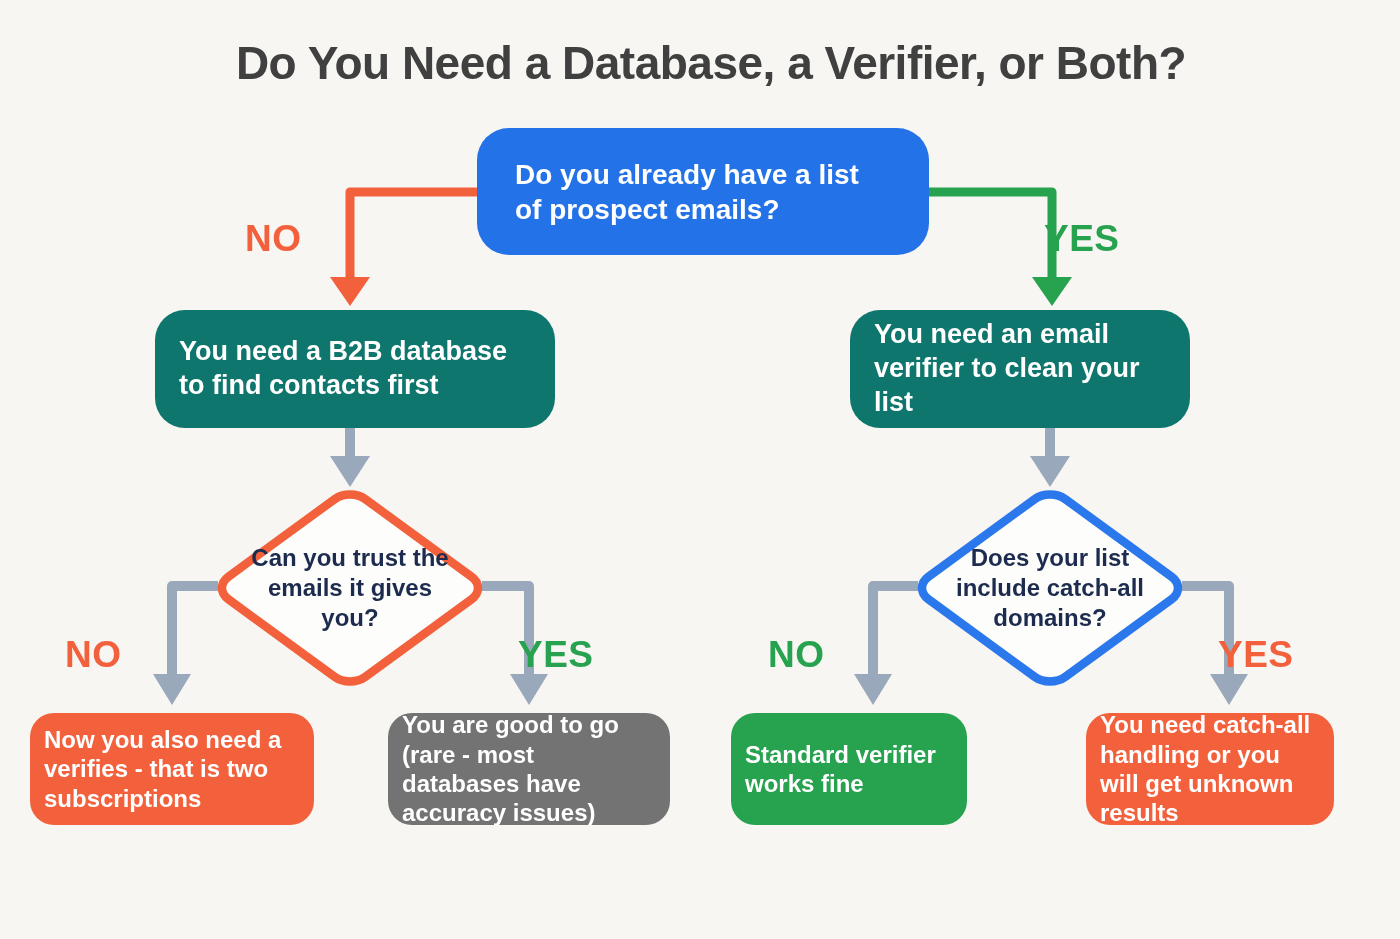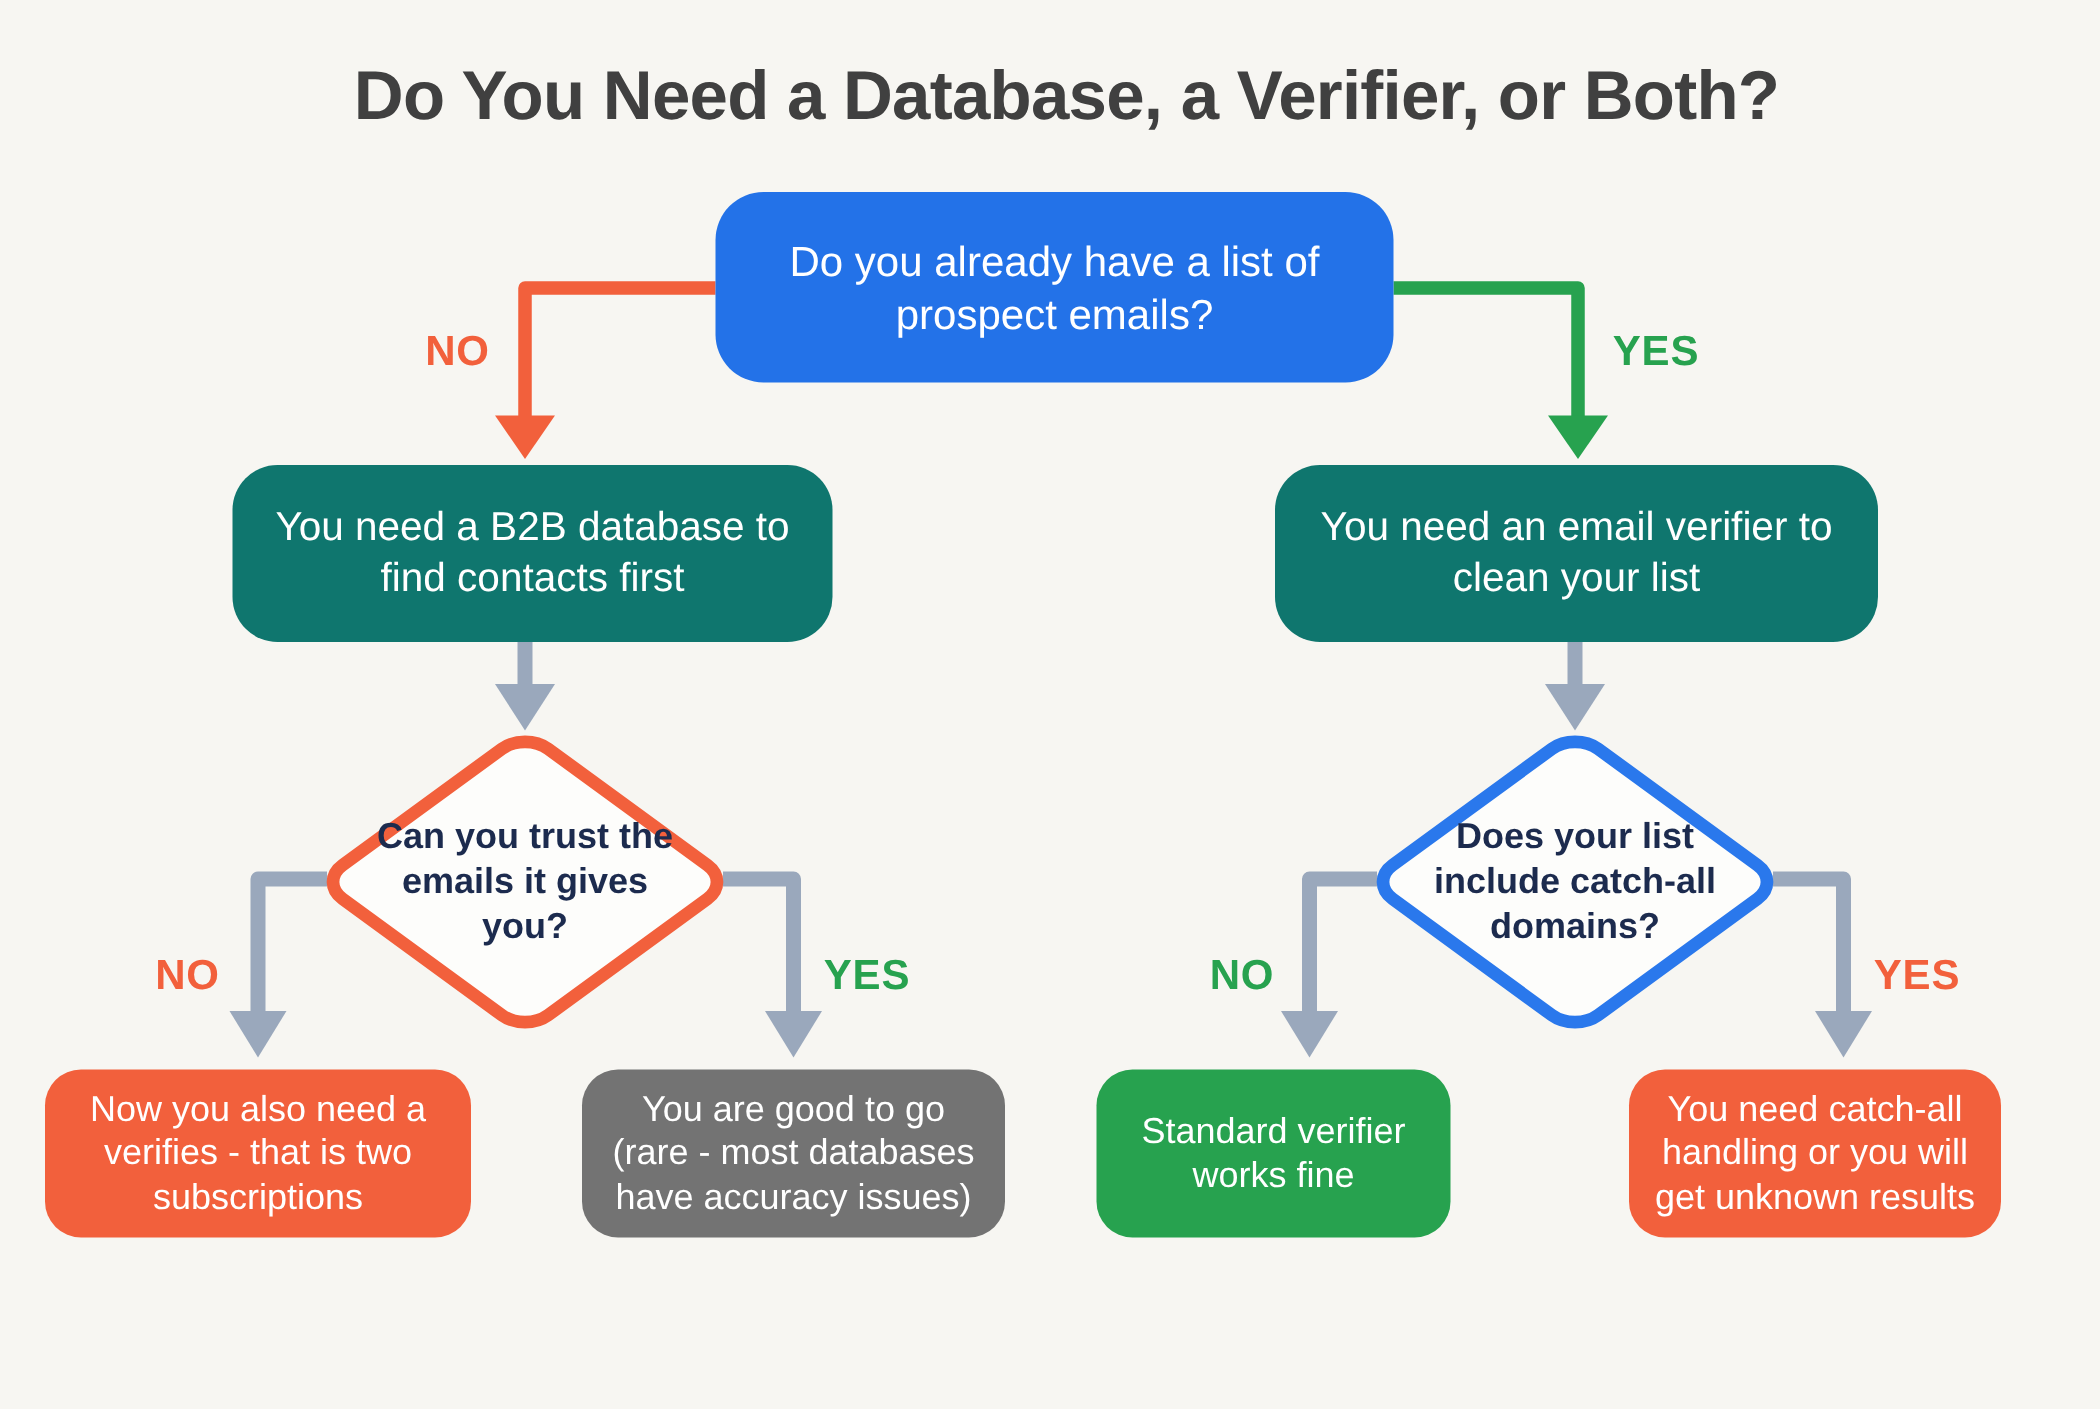--- a/index.html
+++ b/index.html
@@ -8,53 +8,53 @@
     background:#f7f6f2;overflow:hidden;
     font-family:"Liberation Sans","DejaVu Sans",sans-serif;
   }
   .page-title{
     position:absolute;left:0;top:36px;width:1400px;text-align:center;
     font-size:46px;font-weight:800;color:#404040;letter-spacing:-0.5px;padding-left:11px;
   }
   .connector-layer{position:absolute;inset:0;z-index:1;}
   .node{
     position:absolute;z-index:2;display:flex;align-items:center;justify-content:center;
-    text-align:center;color:#ffffff;font-weight:400;box-sizing:border-box;
+    text-align:left;color:#ffffff;font-weight:700;box-sizing:border-box;
   }
   .node-root{
     left:477px;top:128px;width:452px;height:127px;border-radius:32px;
     background:#2372e8;font-size:28px;line-height:1.25;padding:0 38px;
   }
   .node-navy{
     background:#0f766e;border-radius:30px;font-size:27px;line-height:1.25;
     top:310px;height:118px;padding:0 24px;
   }
   .node-navy.left{left:155px;width:400px;}
-  .node-navy.right{left:850px;width:402px;}
+  .node-navy.right{left:850px;width:340px;}
   .diamond-text{
     position:absolute;z-index:2;width:220px;text-align:center;
     font-size:24px;font-weight:700;color:#1c2b4e;line-height:1.25;
     display:flex;align-items:center;justify-content:center;
   }
   .diamond-text.left{left:240px;top:508px;height:160px;}
   .diamond-text.right{left:940px;top:508px;height:160px;}
   .node-outcome{
     top:713px;height:112px;border-radius:24px;font-size:24px;line-height:1.22;padding:0 14px;
   }
   .outcome-1{left:30px;width:284px;background:#f2603c;}
   .outcome-2{left:388px;width:282px;background:#737373;}
   .outcome-3{left:731px;width:236px;background:#27a24f;}
   .outcome-4{left:1086px;width:248px;background:#f2603c;}
   .banner{
     left:36px;top:863px;width:1328px;height:68px;border-radius:34px;
     background:#29a356;font-size:29px;
   }
   .edge-label{
-    position:absolute;z-index:2;width:120px;text-align:center;
-    font-size:28px;font-weight:800;letter-spacing:0.5px;
+    position:absolute;z-index:2;width:120px;
+    font-size:37px;font-weight:800;letter-spacing:0.5px;
   }
   .c-orange{color:#f2603c;}
   .c-green{color:#27a24f;}
   .lbl-root-no{left:245px;top:218px;}
   .lbl-root-yes{left:1044px;top:218px;}
   .lbl-left-no{left:65px;top:634px;}
   .lbl-left-yes{left:518px;top:634px;}
   .lbl-right-no{left:768px;top:634px;}
   .lbl-right-yes{left:1218px;top:634px;}
 </style>

